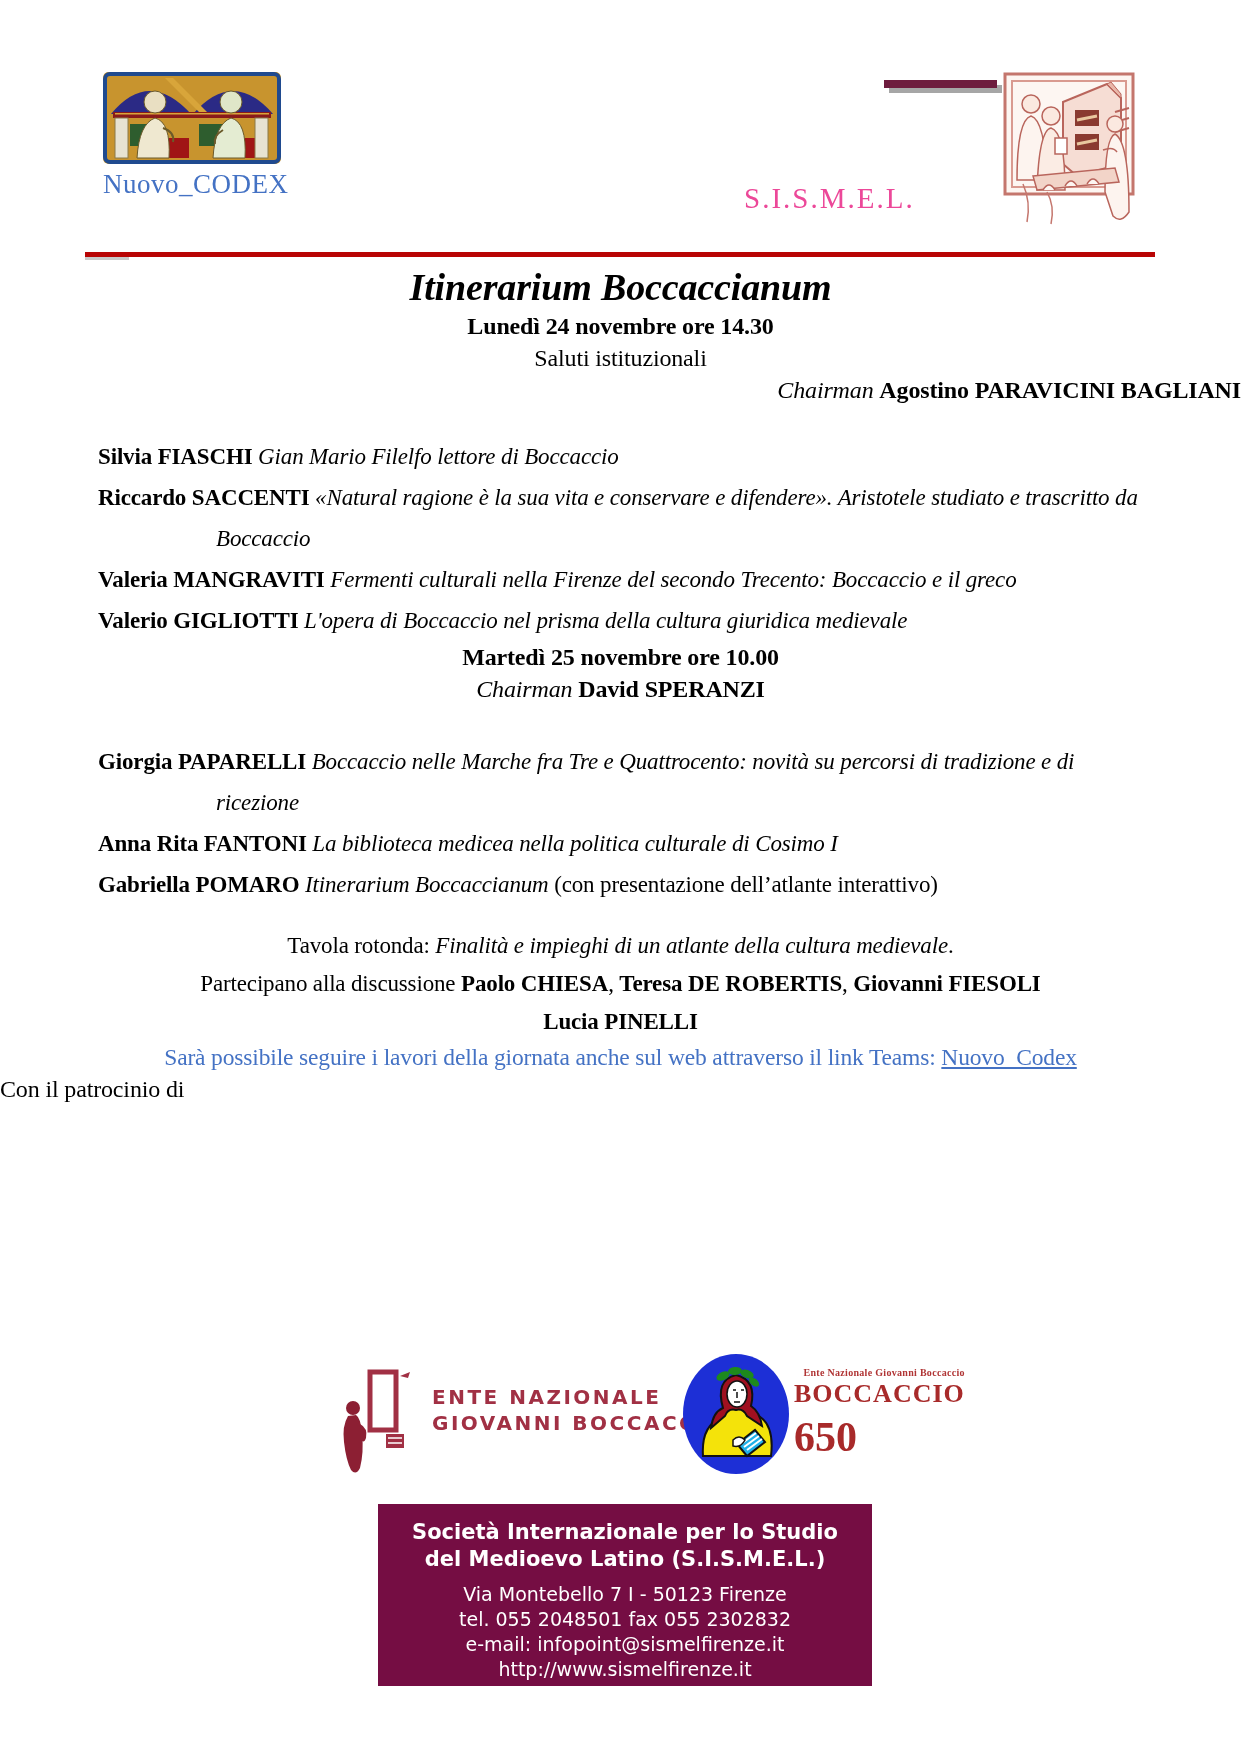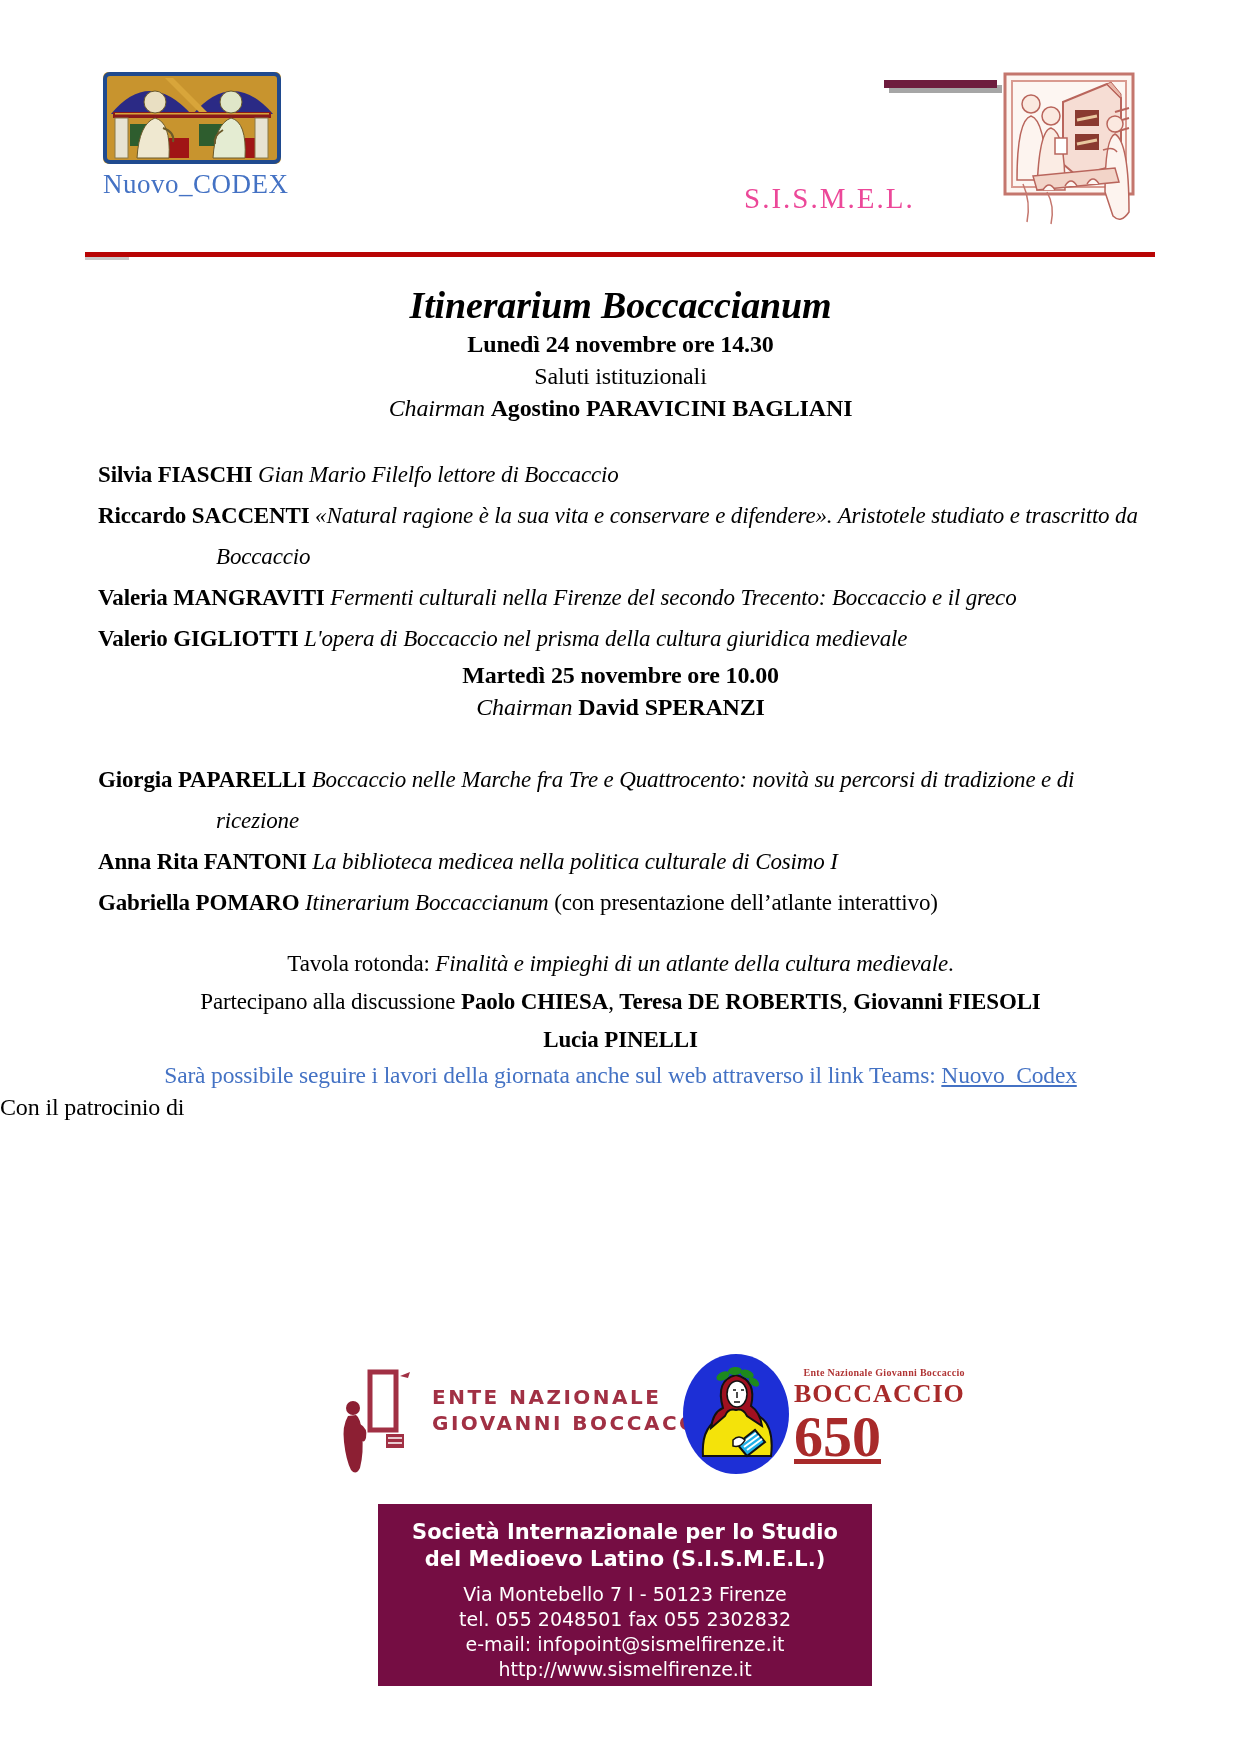--- a/index.html
+++ b/index.html
@@ -22,33 +22,33 @@
   .sismel-caption {
     position:absolute; left:744px; top:182px;
     font-size:29px; color:#ec4899; letter-spacing:2px;
   }
 
   
   .rule { position:absolute; left:85px; top:252px; width:1070px; height:5px; background:#b80404; }
   .rule::after { content:""; position:absolute; left:0; top:5px; width:44px; height:3px; background:#c9c9c9; }
 
   
-  .content { position:absolute; left:0; top:282px; width:1241px; letter-spacing:-0.15px; }
+  .content { position:absolute; left:0; top:264px; width:1241px; letter-spacing:-0.15px; }
   .content p { margin:0; }
 
   .title-main  { text-align:center; font-weight:bold; font-style:italic; font-size:38px; line-height:46px; }
   .title-sub   { text-align:center; font-weight:bold; font-size:25px; line-height:34px; }
   .title-dates { text-align:center; font-weight:bold; font-size:27px; line-height:38px; }
 
   .day-heading { text-align:center; font-weight:bold; font-size:24px; line-height:32px; }
   .day-sub     { text-align:center; font-size:24px; line-height:32px; }
   .chair       { text-align:center; font-size:24px; line-height:32px; }
   .mt12 { margin-top:12px; } .mt14 { margin-top:14px; } .mt16 { margin-top:16px; }
   .mt22 { margin-top:22px; } .mt26 { margin-top:26px; } .mt28 { margin-top:28px; }
-  .mt30 { margin-top:30px; } .mt36 { margin-top:36px; } .mt44 { margin-top:44px; }
+  .mt30 { margin-top:30px; } .mt36 { margin-top:36px; } .mt44 { margin-top:44px;text-align:right; }
 
   .talks { padding:0 98px; font-size:23px; line-height:41px; }
   .talk  { padding-left:118px; text-indent:-118px; }
 
   .roundtable { text-align:center; font-size:23px; line-height:38px; }
 
   .notice { text-align:center; font-size:23.5px; line-height:32px; color:#4472c4; }
   .notice a { color:#4472c4; text-decoration:underline; cursor:pointer; }
 
   .patronage-heading { font-size:24px; line-height:32px; margin-left:238px; }
@@ -59,21 +59,21 @@
   .ente-text {
     margin-left:14px; margin-top:16px;
     font-family:"DejaVu Sans", sans-serif; font-weight:bold;
     font-size:20px; line-height:26px; letter-spacing:2.5px; color:#a13044;
     white-space:nowrap;
   }
   .b650-circle { position:absolute; left:681px; top:1352px; width:110px; height:124px; }
   .b650-text { position:absolute; left:794px; top:1367px; color:#a82a2a; }
   .b650-small { font-size:10px; line-height:12px; color:#b03434; font-weight:bold; letter-spacing:0.3px;text-align:right; }
   .b650-name  { font-size:26px; line-height:30px; font-weight:bold; letter-spacing:1px; }
-  .b650-num   { font-size:58px; line-height:56px; font-weight:bold;text-decoration:underline; }
+  .b650-num   { font-size:42px; line-height:56px; font-weight:bold; }
 
   
   .footer {
     position:absolute; left:378px; top:1504px; width:494px; height:182px;
     background:#750d43; color:#ffffff; text-align:center;
     font-family:"DejaVu Sans", sans-serif; box-sizing:border-box; padding-top:15px;
   }
   .footer .org  { font-weight:bold; font-size:21px; line-height:27px; }
   .footer .info { font-size:19px; line-height:25px; }
   .footer .gap  { height:9px; }

